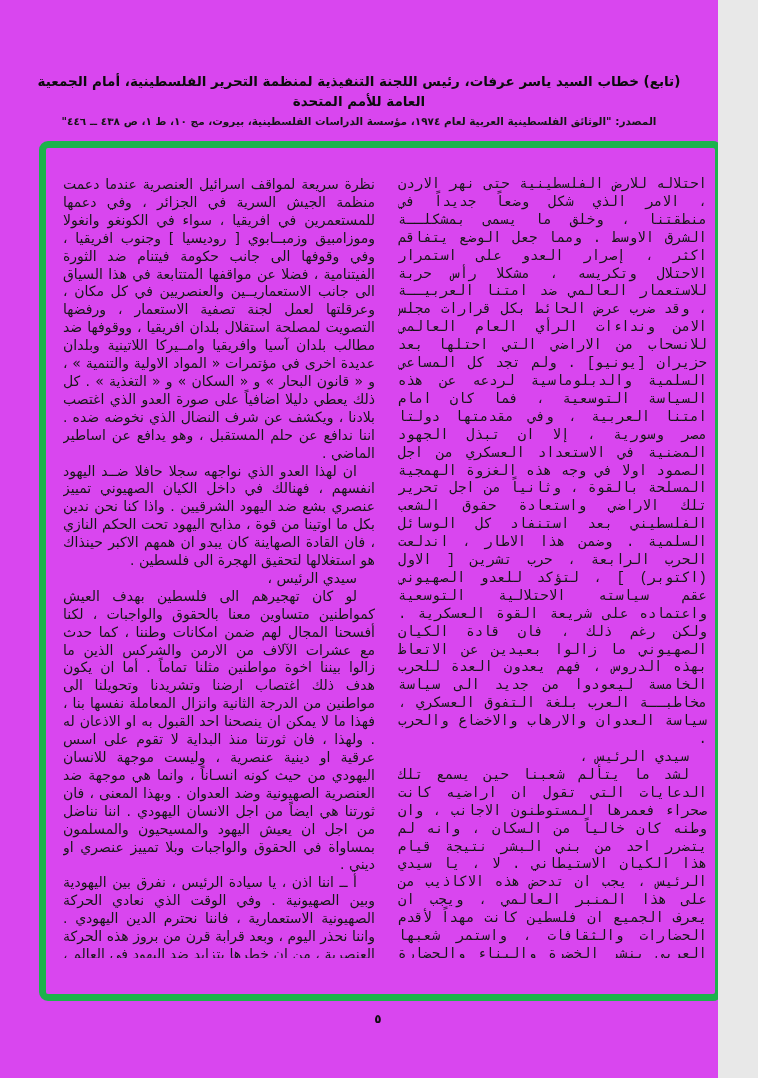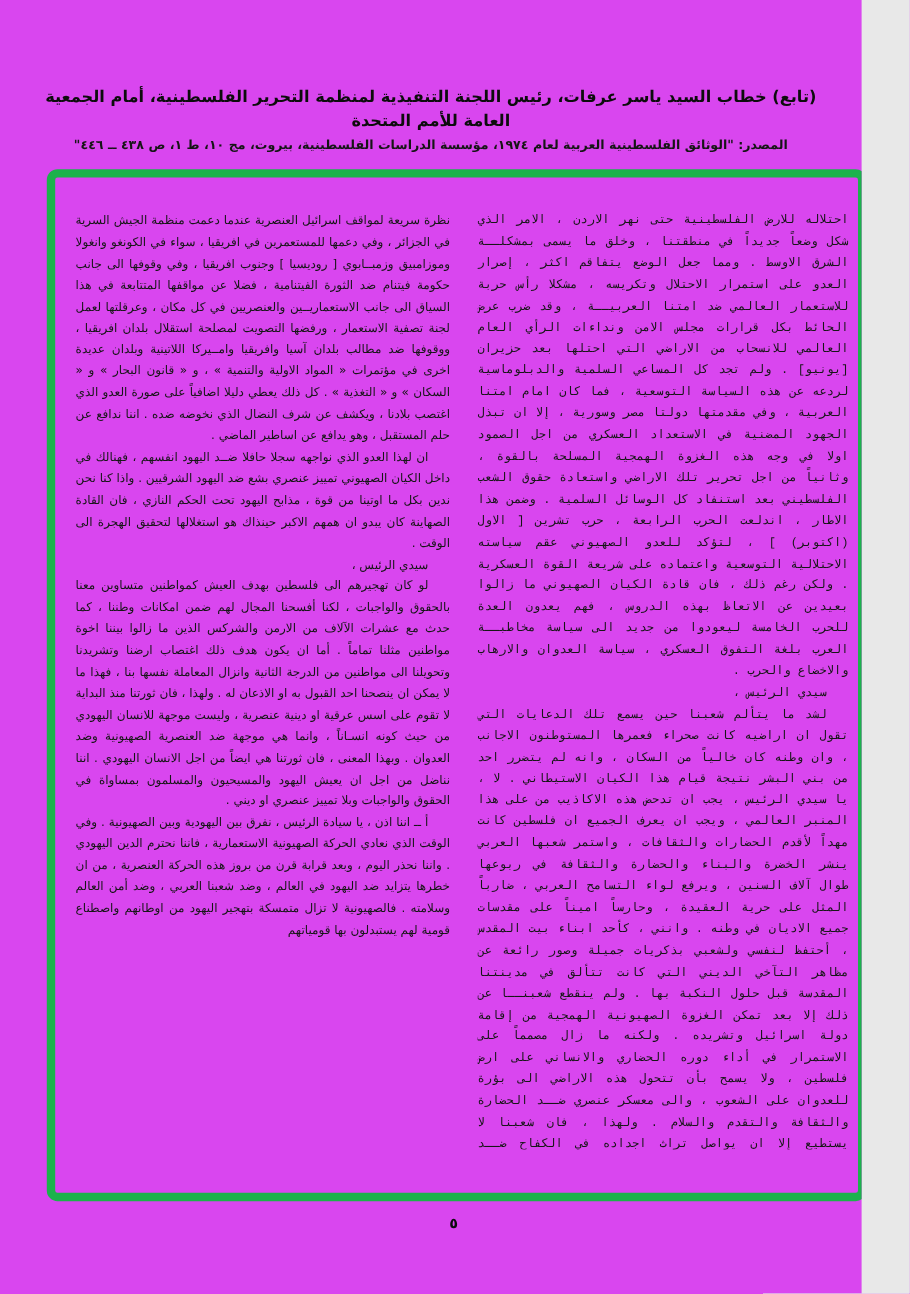--- a/index.html
+++ b/index.html
@@ -36,21 +36,21 @@
     border:7px solid var(--frame-green,#1cb24c);
     border-radius:9px;
     background:transparent;
   }
   .col{
     position:absolute;
     top:176px;
     height:782px;
     direction:rtl;
     text-align:justify;
-    font-size:10px;
+    font-size:14px;
     line-height:17.9px;
     color:#161616;
     overflow:hidden;
   }
   .col-right{ left:398px; width:309px;font-family:Liberation Mono, monospace; }
   .col-left { left:63px;  width:312px; }
   .col p{ margin:0; }
   .col p.indent{ text-indent:18px; }
   .page-number{
     position:absolute;
@@ -76,21 +76,21 @@
   <div class="frame"></div>
 
   <div class="col col-right">
     <p class="flush">احتلاله للارض الفلسطينية حتى نهر الاردن ، الامر الذي شكل وضعاً جديداً في منطقتنا ، وخلق ما يسمى بمشكلــة الشرق الاوسط . ومما جعل الوضع يتفاقم اكثر ، إصرار العدو على استمرار الاحتلال وتكريسه ، مشكلا رأس حربة للاستعمار العالمي ضد امتنا العربيــة ، وقد ضرب عرض الحائط بكل قرارات مجلس الامن ونداءات الرأي العام العالمي للانسحاب من الاراضي التي احتلها بعد حزيران [يونيو] . ولم تجد كل المساعي السلمية والدبلوماسية لردعه عن هذه السياسة التوسعية ، فما كان امام امتنا العربية ، وفي مقدمتها دولتا مصر وسورية ، إلا ان تبذل الجهود المضنية في الاستعداد العسكري من اجل الصمود اولا في وجه هذه الغزوة الهمجية المسلحة بالقوة ، وثانياً من اجل تحرير تلك الاراضي واستعادة حقوق الشعب الفلسطيني بعد استنفاد كل الوسائل السلمية . وضمن هذا الاطار ، اندلعت الحرب الرابعة ، حرب تشرين [ الاول (اكتوبر) ] ، لتؤكد للعدو الصهيوني عقم سياسته الاحتلالية التوسعية واعتماده على شريعة القوة العسكرية . ولكن رغم ذلك ، فان قادة الكيان الصهيوني ما زالوا بعيدين عن الاتعاظ بهذه الدروس ، فهم يعدون العدة للحرب الخامسة ليعودوا من جديد الى سياسة مخاطبــة العرب بلغة التفوق العسكري ، سياسة العدوان والارهاب والاخضاع والحرب .</p>
     <p class="indent">سيدي الرئيس ،</p>
     <p class="indent">لشد ما يتألم شعبنا حين يسمع تلك الدعايات التي تقول ان اراضيه كانت صحراء فعمرها المستوطنون الاجانب ، وان وطنه كان خالياً من السكان ، وانه لم يتضرر احد من بني البشر نتيجة قيام هذا الكيان الاستيطاني . لا ، يا سيدي الرئيس ، يجب ان تدحض هذه الاكاذيب من على هذا المنبر العالمي ، ويجب ان يعرف الجميع ان فلسطين كانت مهداً لأقدم الحضارات والثقافات ، واستمر شعبها العربي ينشر الخضرة والبناء والحضارة والثقافة في ربوعها طوال آلاف السنين ، ويرفع لواء التسامح العربي ، ضارباً المثل على حرية العقيدة ، وحارساً اميناً على مقدسات جميع الاديان في وطنه . وانني ، كأحد ابناء بيت المقدس ، أحتفظ لنفسي ولشعبي بذكريات جميلة وصور رائعة عن مظاهر التآخي الديني التي كانت تتألق في مدينتنا المقدسة قبل حلول النكبة بها . ولم ينقطع شعبنــا عن ذلك إلا بعد تمكن الغزوة الصهيونية الهمجية من إقامة دولة اسرائيل وتشريده . ولكنه ما زال مصمماً على الاستمرار في أداء دوره الحضاري والانساني على ارض فلسطين ، ولا يسمح بأن تتحول هذه الاراضي الى بؤرة للعدوان على الشعوب ، والى معسكر عنصري ضــد الحضارة والثقافة والتقدم والسلام . ولهذا ، فان شعبنا لا يستطيع إلا ان يواصل تراث اجداده في الكفاح ضــد الغزاة ، وان يحمل شرف المسؤولية في الدفاع عن وطنه وعن امته العربية وعن الثقافة والحضارة ومهد الديانات السماوية . وتكفينا</p>
   </div>
 
   <div class="col col-left">
     <p class="flush">نظرة سريعة لمواقف اسرائيل العنصرية عندما دعمت منظمة الجيش السرية في الجزائر ، وفي دعمها للمستعمرين في افريقيا ، سواء في الكونغو وانغولا وموزامبيق وزمبــابوي [ روديسيا ] وجنوب افريقيا ، وفي وقوفها الى جانب حكومة فيتنام ضد الثورة الفيتنامية ، فضلا عن مواقفها المتتابعة في هذا السياق الى جانب الاستعماريــين والعنصريين في كل مكان ، وعرقلتها لعمل لجنة تصفية الاستعمار ، ورفضها التصويت لمصلحة استقلال بلدان افريقيا ، ووقوفها ضد مطالب بلدان آسيا وافريقيا وامــيركا اللاتينية وبلدان عديدة اخرى في مؤتمرات « المواد الاولية والتنمية » ، و « قانون البحار » و « السكان » و « التغذية » . كل ذلك يعطي دليلا اضافياً على صورة العدو الذي اغتصب بلادنا ، ويكشف عن شرف النضال الذي نخوضه ضده . اننا ندافع عن حلم المستقبل ، وهو يدافع عن اساطير الماضي .</p>
-    <p class="indent">ان لهذا العدو الذي نواجهه سجلا حافلا ضــد اليهود انفسهم ، فهنالك في داخل الكيان الصهيوني تمييز عنصري بشع ضد اليهود الشرقيين . واذا كنا نحن ندين بكل ما اوتينا من قوة ، مذابح اليهود تحت الحكم النازي ، فان القادة الصهاينة كان يبدو ان همهم الاكبر حينذاك هو استغلالها لتحقيق الهجرة الى الوقت .</p>
+    <p class="indent">ان لهذا العدو الذي نواجهه سجلا حافلا ضــد اليهود انفسهم ، فهنالك في داخل الكيان الصهيوني تمييز عنصري بشع ضد اليهود الشرقيين . واذا كنا نحن ندين بكل ما اوتينا من قوة ، مذابح اليهود تحت الحكم النازي ، فان القادة الصهاينة كان يبدو ان همهم الاكبر حينذاك هو استغلالها لتحقيق الهجرة الى فلسطين .</p>
     <p class="indent">سيدي الرئيس ،</p>
     <p class="indent">لو كان تهجيرهم الى فلسطين بهدف العيش كمواطنين متساوين معنا بالحقوق والواجبات ، لكنا أفسحنا المجال لهم ضمن امكانات وطننا ، كما حدث مع عشرات الآلاف من الارمن والشركس الذين ما زالوا بيننا اخوة مواطنين مثلنا تماماً . أما ان يكون هدف ذلك اغتصاب ارضنا وتشريدنا وتحويلنا الى مواطنين من الدرجة الثانية وانزال المعاملة نفسها بنا ، فهذا ما لا يمكن ان ينصحنا احد القبول به او الاذعان له . ولهذا ، فان ثورتنا منذ البداية لا تقوم على اسس عرقية او دينية عنصرية ، وليست موجهة للانسان اليهودي من حيث كونه انسـاناً ، وانما هي موجهة ضد العنصرية الصهيونية وضد العدوان . وبهذا المعنى ، فان ثورتنا هي ايضاً من اجل الانسان اليهودي . اننا نناضل من اجل ان يعيش اليهود والمسيحيون والمسلمون بمساواة في الحقوق والواجبات وبلا تمييز عنصري او ديني .</p>
     <p class="indent">أ ــ اننا اذن ، يا سيادة الرئيس ، نفرق بين اليهودية وبين الصهيونية . وفي الوقت الذي نعادي الحركة الصهيونية الاستعمارية ، فاننا نحترم الدين اليهودي . واننا نحذر اليوم ، وبعد قرابة قرن من بروز هذه الحركة العنصرية ، من ان خطرها يتزايد ضد اليهود في العالم ، وضد شعبنا العربي ، وضد أمن العالم وسلامته . فالصهيونية لا تزال متمسكة بتهجير اليهود من اوطانهم واصطناع قومية لهم يستبدلون بها قومياتهم</p>
   </div>
 
   <div class="page-number">٥</div>
 
 </div>
 
 </body></html>

